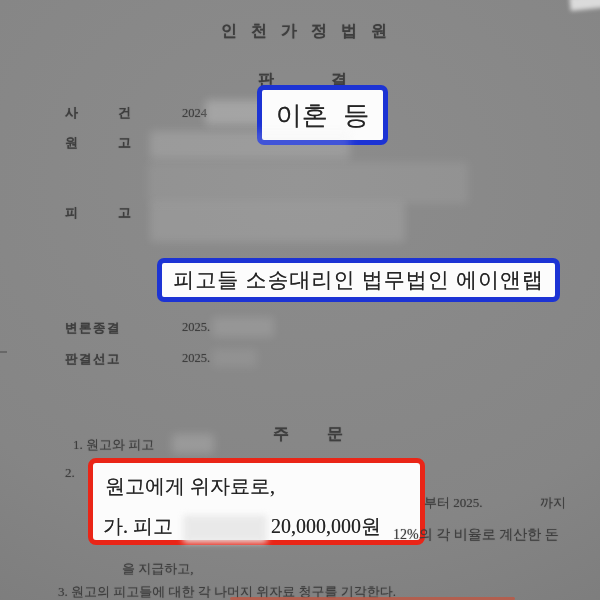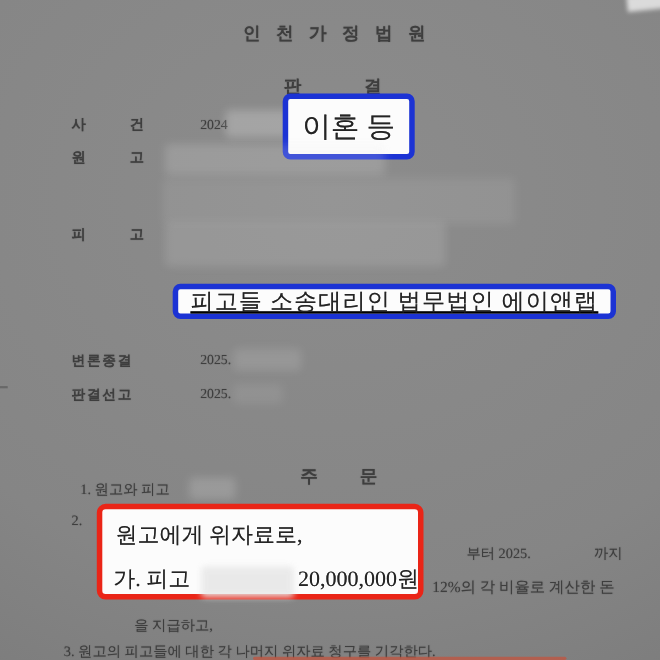--- a/index.html
+++ b/index.html
@@ -65,52 +65,52 @@
   <div class="artifact" style="left:570px;top:-5px;width:38px;height:14px;opacity:.7;transform:rotate(-6deg);"></div>
   <div style="position:absolute;left:0;top:351px;width:7px;height:2px;background:#4a4a4a;opacity:.5;"></div>
 
   <div class="t bold" style="left:221px;top:22px;font-size:16px;letter-spacing:14px;">인천가정법원</div>
   <div class="t bold" style="left:258px;top:71px;font-size:16px;letter-spacing:57px;">판결</div>
 
   <div class="t lbl2" style="left:65px;top:106px;">사건</div>
   <div class="t val" style="left:182px;top:106px;">2024</div>
   <div class="redact" style="left:205px;top:100px;width:70px;height:25px;"></div>
 
-  <div class="callout blue" style="left:257px;top:85px;width:120px;height:60px;">
+  <div class="callout blue" style="left:257px;top:85px;width:131px;height:60px;font-family:Liberation Mono, monospace;">
     <span class="ctext" style="font-size:26px;">이혼 등</span>
   </div>
 
   <div class="t lbl2" style="left:65px;top:136px;">원고</div>
   <div class="redact" style="left:150px;top:131px;width:200px;height:28px;opacity:.65;"></div>
   <div class="redact" style="left:148px;top:162px;width:320px;height:42px;opacity:.35;"></div>
 
   <div class="t lbl2" style="left:65px;top:206px;">피고</div>
   <div class="redact" style="left:150px;top:202px;width:255px;height:40px;opacity:.5;"></div>
 
-  <div class="callout blue" style="left:157px;top:258px;width:403px;height:32px;text-decoration:underline;">
+  <div class="callout blue" style="left:157px;top:258px;width:403px;height:44px;">
     <span class="ctext" style="font-size:21px;letter-spacing:1px;">피고들 소송대리인 법무법인 에이앤랩</span>
   </div>
 
   <div class="t lbl4" style="left:65px;top:321px;">변론종결</div>
   <div class="t val" style="left:182px;top:320px;">2025.</div>
   <div class="redact" style="left:212px;top:317px;width:62px;height:20px;opacity:.5;"></div>
 
   <div class="t lbl4" style="left:65px;top:352px;">판결선고</div>
   <div class="t val" style="left:182px;top:351px;">2025.</div>
   <div class="redact" style="left:212px;top:349px;width:45px;height:18px;opacity:.35;"></div>
 
   <div class="t bold" style="left:273px;top:425px;font-size:16px;letter-spacing:38px;text-align:right;">주문</div>
 
   <div class="t body" style="left:73px;top:438px;">1. 원고와 피고</div>
   <div class="redact" style="left:172px;top:434px;width:42px;height:20px;opacity:.7;"></div>
   <div class="t body" style="left:213px;top:438px;margin-top:41px;">이혼한다.</div>
 
   <div class="t body" style="left:65px;top:466px;">2.</div>
 
-  <div class="callout red" style="left:88px;top:458px;width:297px;height:87px;">
+  <div class="callout red" style="left:88px;top:458px;width:337px;height:87px;">
     <span class="inbox" style="left:12px;top:10px;">원고에게 위자료로,</span>
     <span class="inbox" style="left:10px;top:50px;">가. 피고</span>
     <div style="position:absolute;left:90px;top:52px;width:84px;height:28px;background:#e8e8e8;filter:blur(3px);opacity:.9;border-radius:3px;"></div>
     <span class="inbox" style="left:178px;top:50px;">20,000,000원</span>
   </div>
 
   <div class="t body" style="left:424px;top:496px;text-align:center;">부터 2025.</div>
   <div class="t body" style="left:540px;top:496px;">까지</div>
   <div class="t" style="left:393px;top:527px;font-size:14px;">12%의 각 비율로 계산한 돈</div>
 

